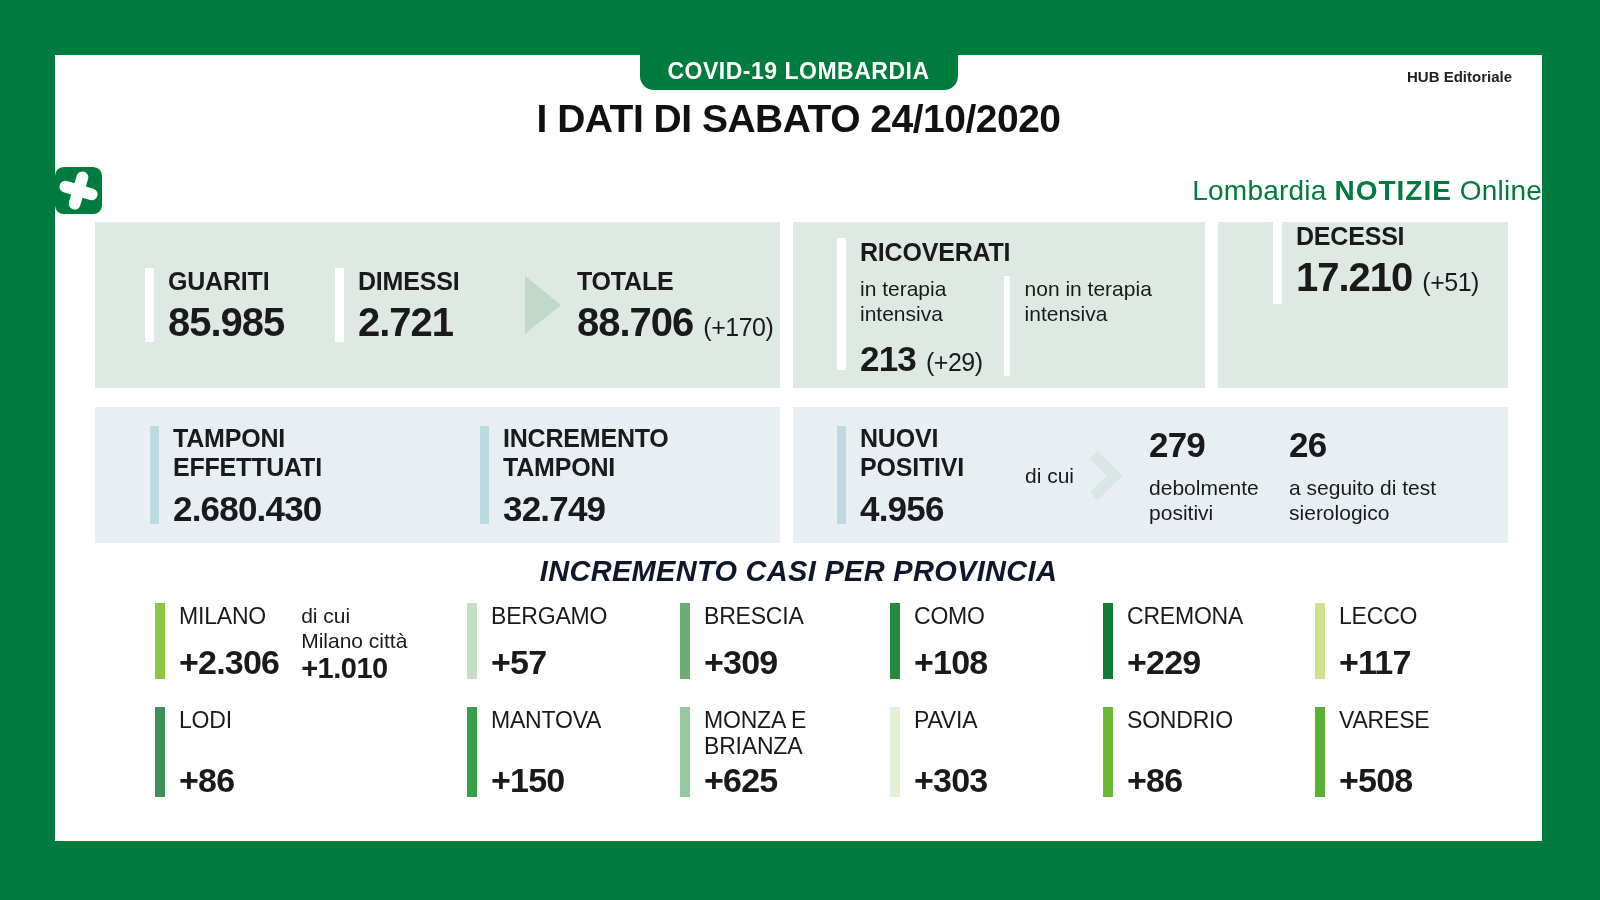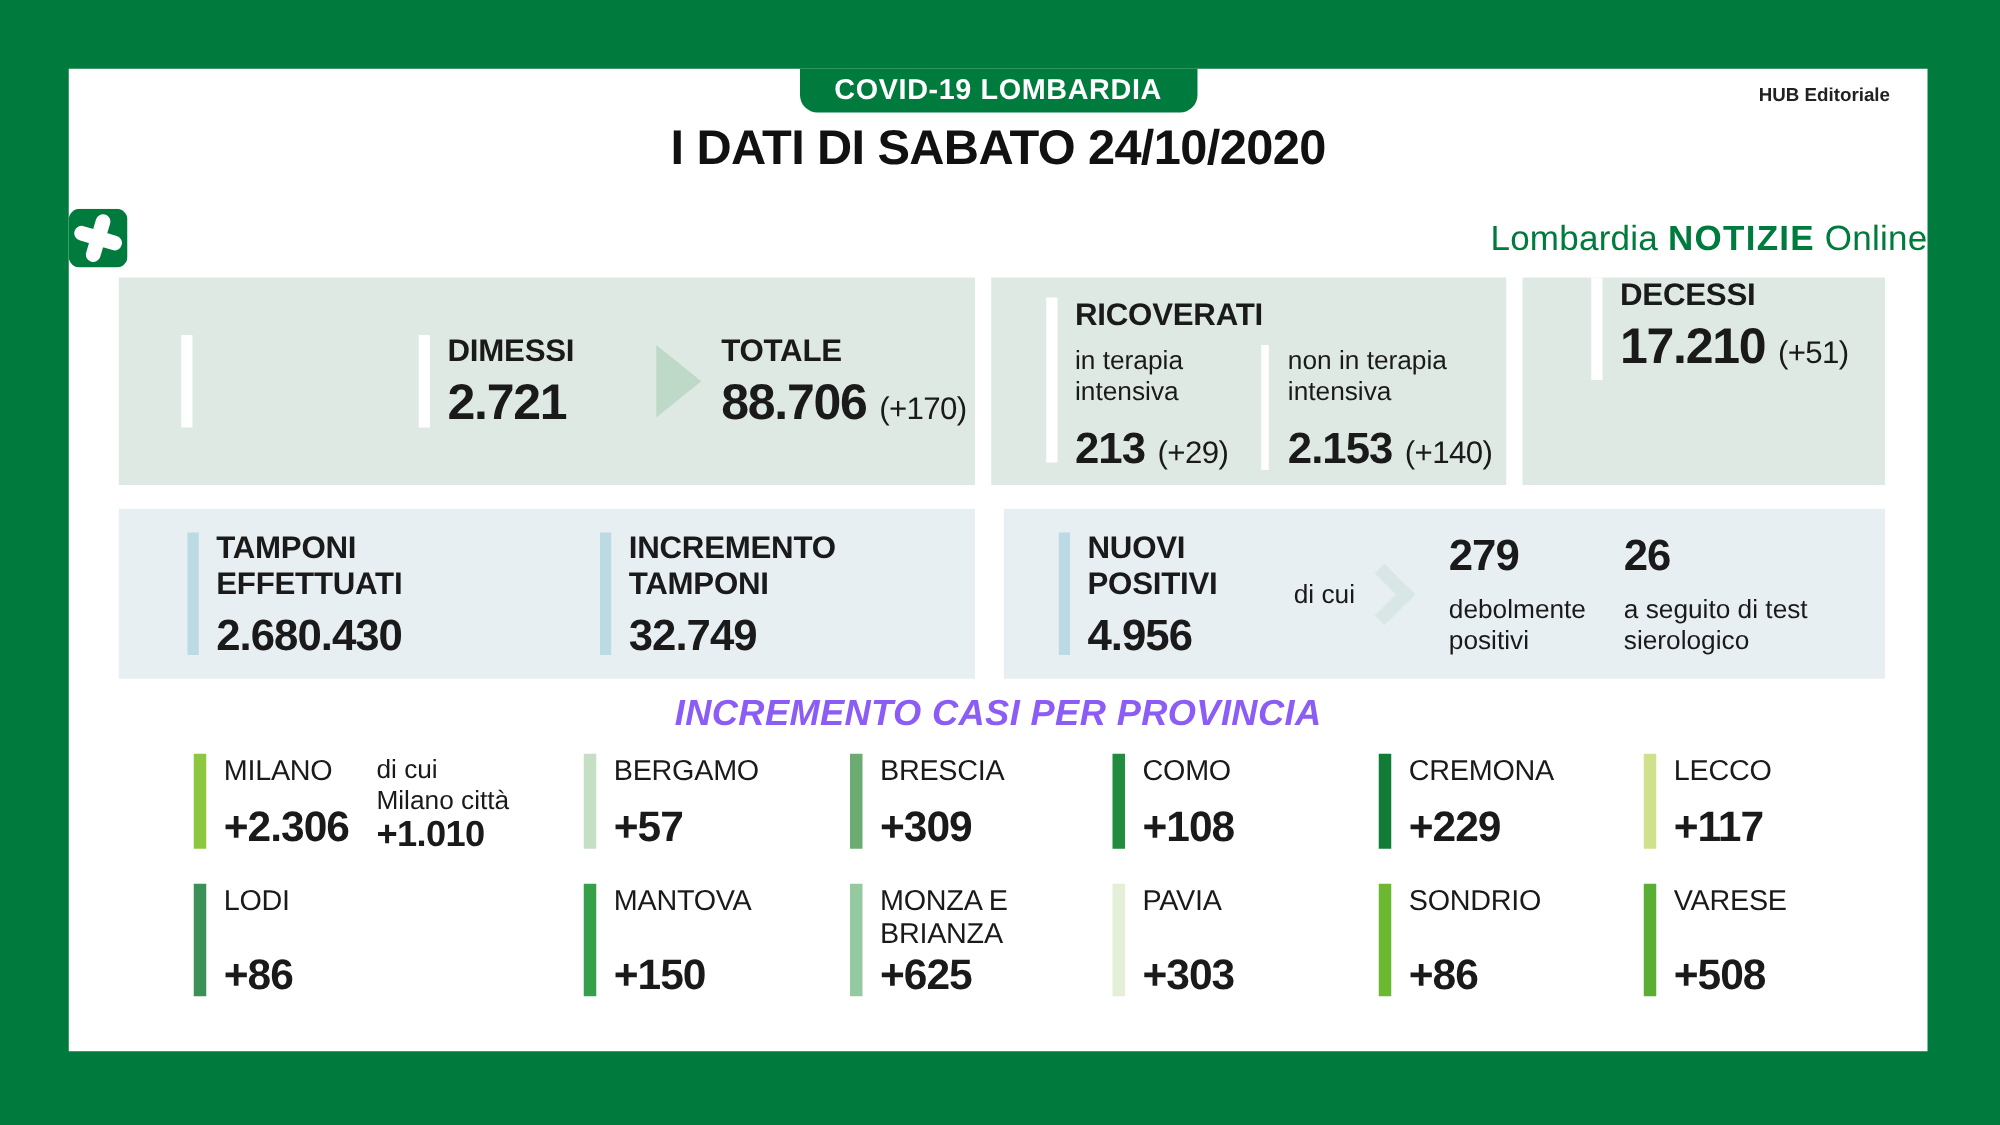--- a/index.html
+++ b/index.html
@@ -11,21 +11,21 @@
   .badge{position:absolute;left:50%;transform:translateX(-50%);top:0;background:#007B3E;color:#fff;
          font-size:23px;font-weight:600;letter-spacing:.5px;padding:3px 28px 5px;border-radius:0 0 14px 14px;}
   .hub{position:absolute;right:30px;top:13px;font-size:15px;font-weight:700;color:#222;}
   .title{position:absolute;top:42px;width:100%;text-align:center;font-size:39px;font-weight:800;letter-spacing:-.5px;color:#111;}
   .logo-row{position:absolute;top:112px;width:100%;display:flex;justify-content:space-between;align-items:center;gap:1px;}
   .logo-text{font-size:28px;color:#007B3E;letter-spacing:.2px;}
   .logo-text .bold{font-weight:800;letter-spacing:1px;}
 
   
   .row1{position:absolute;left:40px;top:167px;width:1413px;height:166px;display:flex;gap:13px;}
-  .row2{position:absolute;left:40px;top:352px;width:1413px;height:136px;display:flex;gap:23px;}
+  .row2{position:absolute;left:40px;top:352px;width:1413px;height:136px;display:flex;gap:13px;}
   .card{box-sizing:border-box;}
   .card-green{background:#DEE9E3;}
   .card-blue{background:#E8EFF2;}
 
   .vbar{flex:0 0 auto;width:9px;background:#fff;}
   .vbar-blue{background:#BCDAE4;}
 
   .lab{font-size:25px;font-weight:700;letter-spacing:-.2px;}
   .lab-sm{font-size:21px;line-height:25px;}
   .val-xl{font-size:40px;font-weight:700;letter-spacing:-1px;line-height:42px;}
@@ -67,21 +67,21 @@
   .np-lab{width:135px;line-height:29px;margin-bottom:8px;}
   .dicui{display:flex;align-items:center;margin-left:30px;}
   .chevron{width:24px;height:24px;border:solid #D9E6E6;border-width:11px 11px 0 0;transform:rotate(45deg);margin-left:6px;}
   .subcol{display:flex;flex-direction:column;}
   .subcol .lab-sm{margin-top:12px;}
   .c279{margin-left:34px;width:140px;}
   .c26{width:170px;}
 
   
   .prov-heading{position:absolute;top:500px;width:100%;text-align:center;font-size:29px;font-weight:700;
-                font-style:italic;color:#8b5cf6;letter-spacing:.3px;}
+                font-style:italic;color:#0f172a;letter-spacing:.3px;}
   .prov-grid{position:absolute;left:100px;top:548px;display:grid;grid-template-columns:312px 213px 210px 213px 212px 195px;}
   .prov-grid.r2{top:652px;}
   .prov-cell{display:flex;height:76px;}
   .r2 .prov-cell{height:90px;}
   .pbar{flex:0 0 auto;width:10px;margin-right:14px;height:100%;}
   .pmain{display:flex;flex-direction:column;justify-content:space-between;}
   .pname{font-size:23px;letter-spacing:-.2px;line-height:26px;max-width:132px;}
   .pvalue{font-size:34px;font-weight:700;letter-spacing:-.8px;line-height:34px;}
   .pnote{margin-left:22px;display:flex;flex-direction:column;justify-content:space-between;}
   .pnote-l{font-size:21px;line-height:25px;}
@@ -107,20 +107,24 @@
         <span class="bold">NOTIZIE</span>
         <span>Online</span>
       </div>
     </div>
 
     <div class="row1">
 
       <div class="card card-green cardA">
         <div class="sgroup gw">
           <div class="vbar"></div>
+          <div class="col">
+            <div class="lab">GUARITI</div>
+            <div class="val-xl">85.985</div>
+          </div>
         </div>
         <div class="sgroup gw">
           <div class="vbar"></div>
           <div class="col">
             <div class="lab">DIMESSI</div>
             <div class="val-xl">2.721</div>
           </div>
         </div>
         <div class="arrow-right"></div>
         <div class="sgroup">
@@ -142,24 +146,20 @@
             <div class="ric-col1">
               <div class="lab-sm">in terapia intensiva</div>
               <div class="vrow ric-val">
                 <span class="val-lg">213</span>
                 <span class="delta">(+29)</span>
               </div>
             </div>
             <div class="ric-div"></div>
             <div>
               <div class="lab-sm">non in terapia intensiva</div>
-              <div class="vrow ric-val">
-                <span class="val-lg">2.153</span>
-                <span class="delta">(+140)</span>
-              </div>
             </div>
           </div>
         </div>
       </div>
 
       <div class="card card-green cardC">
         <div class="vbar"></div>
         <div class="col">
           <div class="lab">DECESSI</div>
           <div class="vrow" style="margin-top:5px;">

